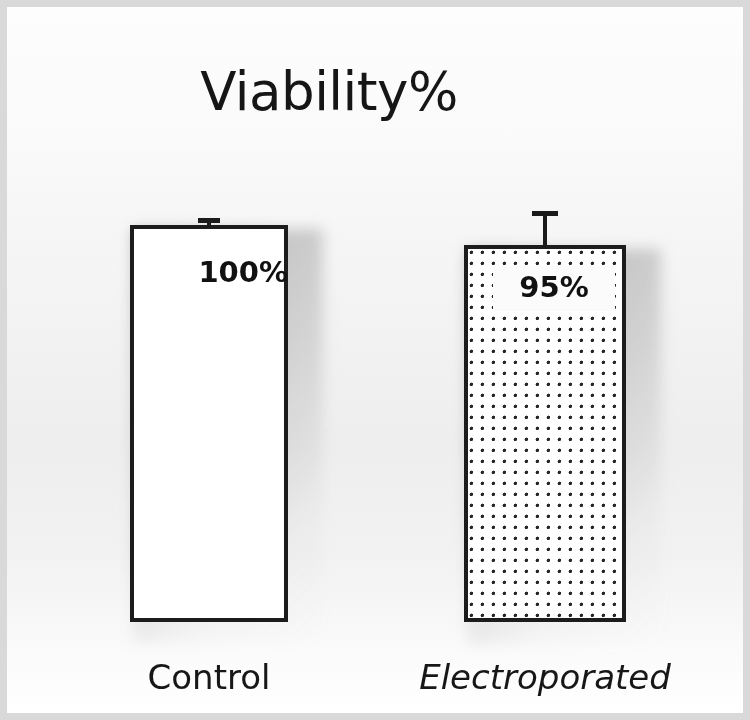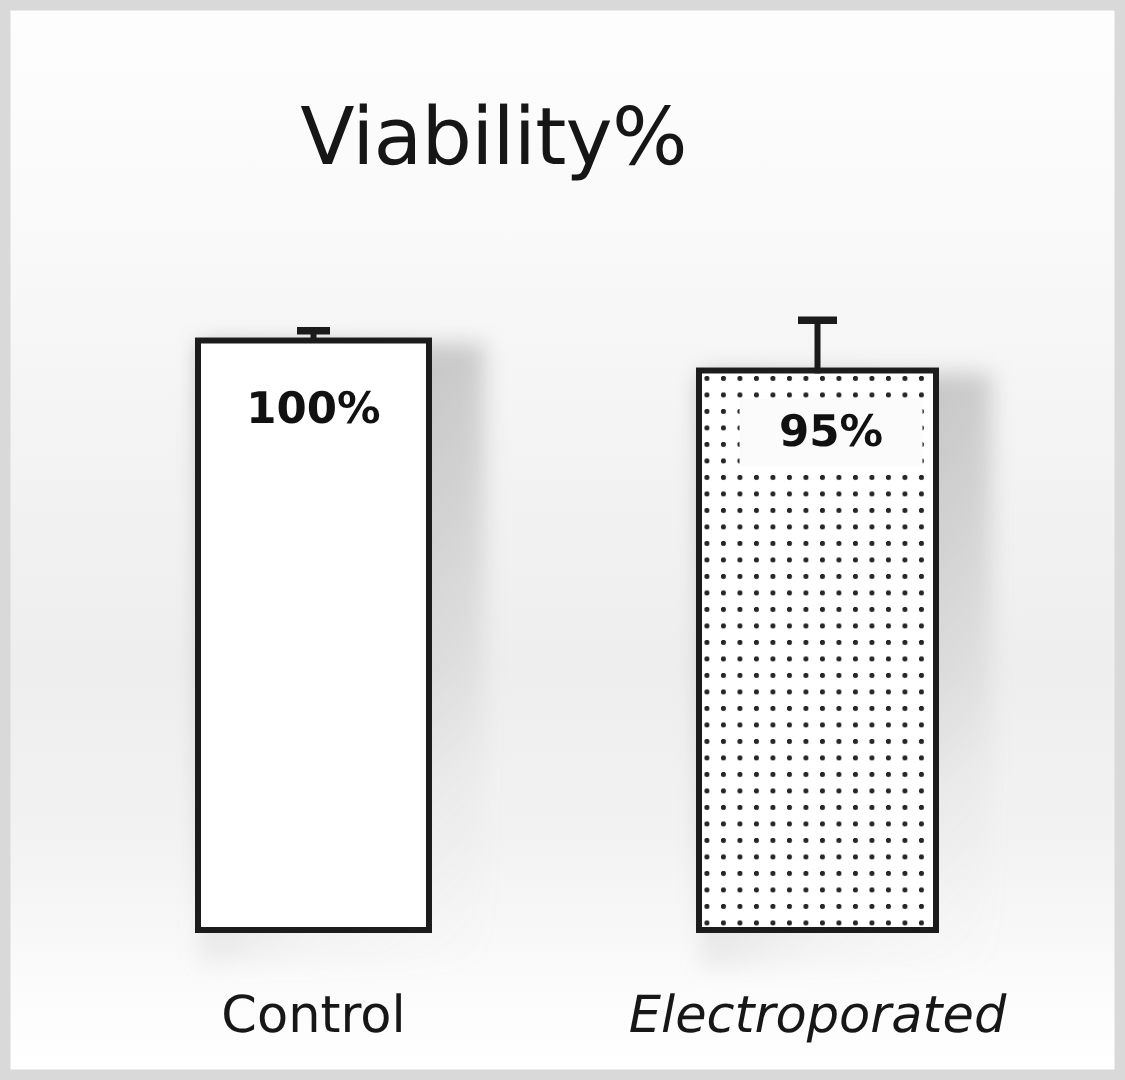--- a/index.html
+++ b/index.html
@@ -153,21 +153,21 @@
 
       <div class="bar-shadow" style="left:126px; top:222px; width:190px; height:414px;"></div>
 
       <div class="bar-rect fill-solid-white" style="left:123px; top:218px; width:158px; height:397px;"></div>
 
       <div class="errorbar" style="left:191px; top:211px; width:22px; height:9px;">
         <div class="cap" style="width:22px;"></div>
         <div class="stem" style="top:4px;"></div>
       </div>
 
-      <div class="value-label" style="left:123px; top:251px; width:158px;">100%</div>
+      <div class="value-label" style="left:123px; top:251px; width:158px;text-align:right;">100%</div>
 
       <div class="category-label" style="left:101px; top:653px; width:202px;">Control</div>
     </div>
 
     <div class="bar-group">
 
       <div class="bar-shadow" style="left:460px; top:242px; width:194px; height:396px;"></div>
 
       <div class="bar-rect fill-dotted" style="left:457px; top:238px; width:162px; height:377px;"></div>
 

